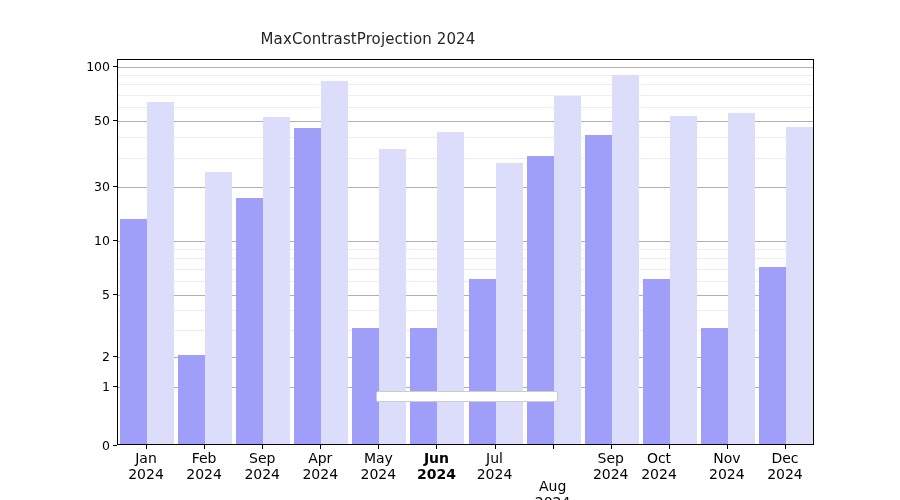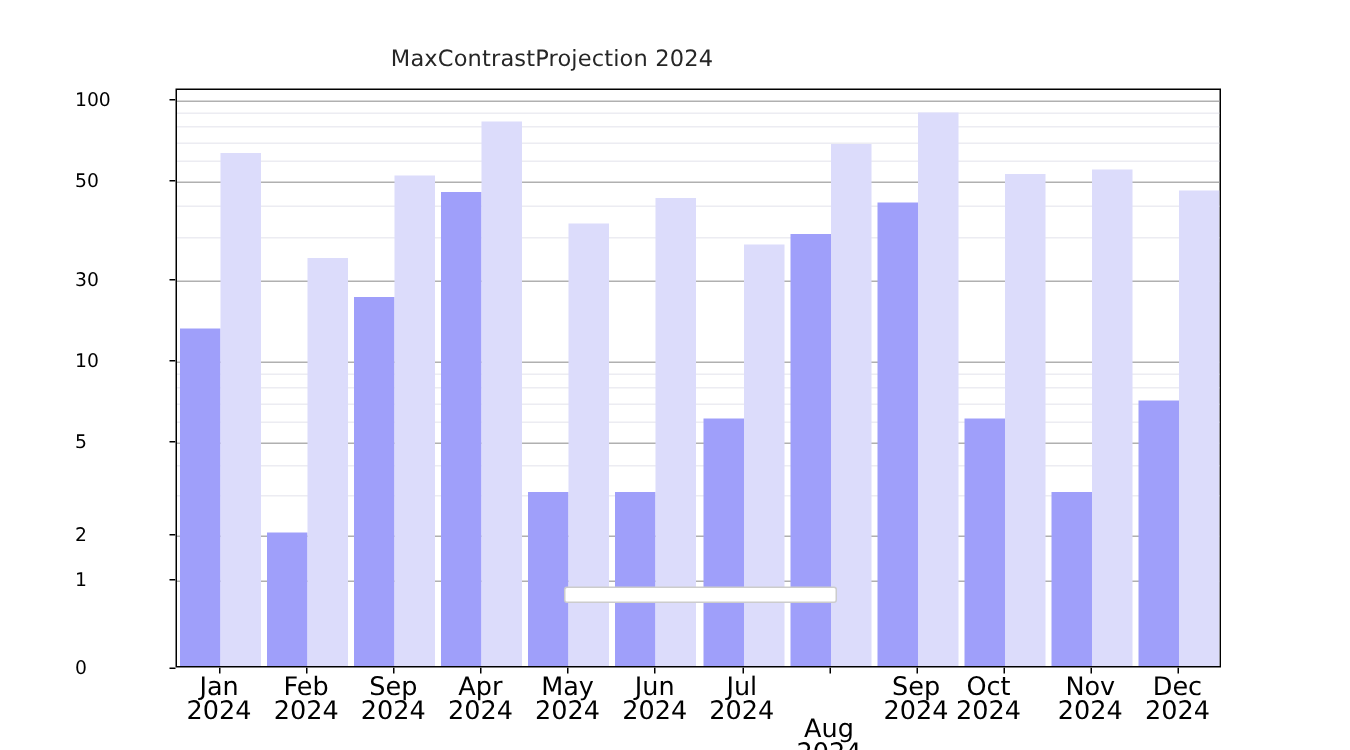--- a/index.html
+++ b/index.html
@@ -71,37 +71,38 @@
     position: absolute;
     width: 4px;
     height: 1px;
     background: #000000;
     left: 113px;
   }
   .ytick-label {
     position: absolute;
     right: 790px;
     width: 60px;
+    text-align: right;
     font-size: 12.5px;
     color: #000000;
     transform: translateY(-50%);
   }
   .xtick-mark {
     position: absolute;
     width: 1px;
     height: 4px;
     background: #000000;
     top: 445px;
   }
   .xtick-label {
     position: absolute;
     top: 450px;
     width: 80px;
     text-align: center;
-    font-size: 17px;
+    font-size: 14px;
     color: #000000;
     line-height: 16px;
   }
   .xtick-label .yr { display: block; }
 
   
   #legend {
     position: absolute;
     left: 376px;
     top: 391px;
@@ -159,21 +160,21 @@
       <div class="xtick-label" style="left: 106.042px;"><span>Jan</span><span class="yr">2024</span></div>
       <div class="xtick-mark" style="left: 204px;"></div>
       <div class="xtick-label" style="left: 164.125px;"><span>Feb</span><span class="yr">2024</span></div>
       <div class="xtick-mark" style="left: 262px;"></div>
       <div class="xtick-label" style="left: 222.208px;"><span>Sep</span><span class="yr">2024</span></div>
       <div class="xtick-mark" style="left: 320px;"></div>
       <div class="xtick-label" style="left: 280.292px;"><span>Apr</span><span class="yr">2024</span></div>
       <div class="xtick-mark" style="left: 378px;"></div>
       <div class="xtick-label" style="left: 338.375px;"><span>May</span><span class="yr">2024</span></div>
       <div class="xtick-mark" style="left: 436px;"></div>
-      <div class="xtick-label" style="left: 396.458px;"><span>Jun</span><span class="yr">2024</span></div>
+      <div class="xtick-label" style="left: 396.458px; font-weight: bold;"><span>Jun</span><span class="yr">2024</span></div>
       <div class="xtick-mark" style="left: 495px;"></div>
       <div class="xtick-label" style="left: 454.542px;"><span>Jul</span><span class="yr">2024</span></div>
       <div class="xtick-mark" style="left: 553px;"></div>
       <div class="xtick-label" style="left: 512.625px; margin-top: 28px;"><span>Aug</span><span class="yr">2024</span></div>
       <div class="xtick-mark" style="left: 611px;"></div>
       <div class="xtick-label" style="left: 570.708px;"><span>Sep</span><span class="yr">2024</span></div>
       <div class="xtick-mark" style="left: 669px;"></div>
       <div class="xtick-label" style="left: 619px;"><span>Oct</span><span class="yr">2024</span></div>
       <div class="xtick-mark" style="left: 727px;"></div>
       <div class="xtick-label" style="left: 686.875px;"><span>Nov</span><span class="yr">2024</span></div>

